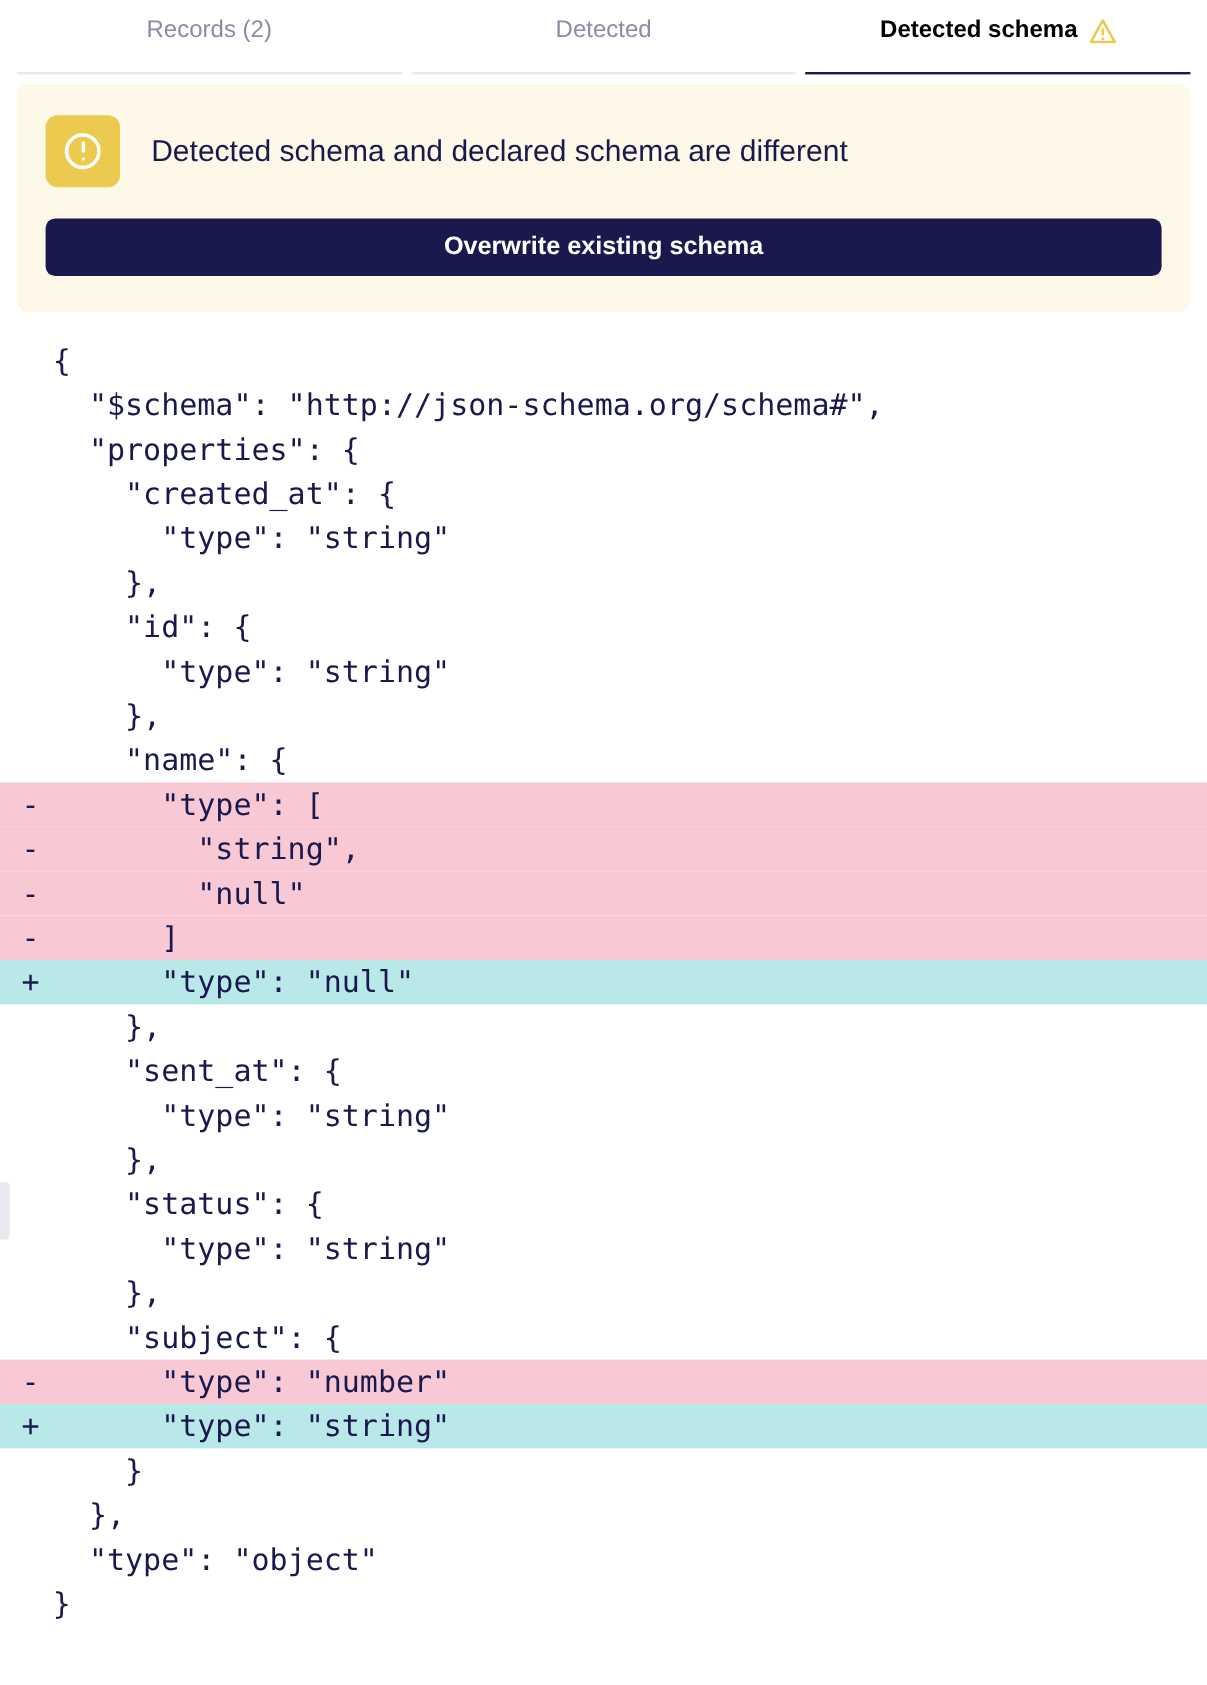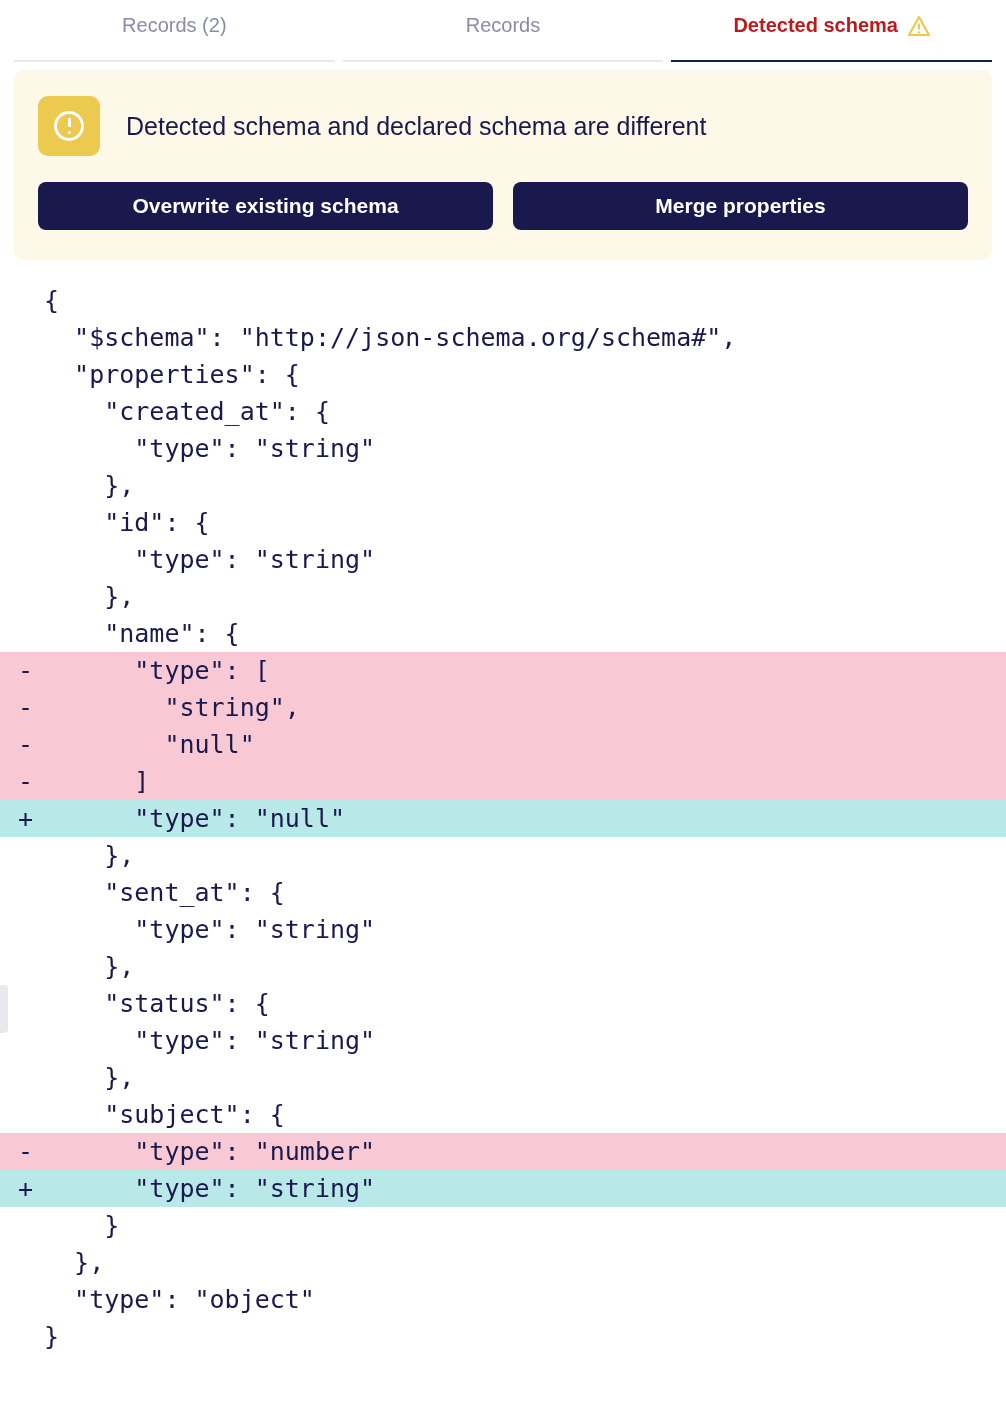--- a/index.html
+++ b/index.html
@@ -32,21 +32,21 @@
     font-size: 20px;
     color: #8b8ba7;
     border-bottom: 2px solid #e8e8ef;
     box-sizing: border-box;
     cursor: pointer;
     user-select: none;
     padding-bottom: 10px;
     margin: 0 4px;
   }
   .tab.active {
-    color: #b91c1c;
+    color: #000000;
     font-weight: bold;
     border-bottom: 2px solid #1a194d;
   }
   .warn-icon {
     display: inline-block;
     width: 22px;
     height: 20px;
     position: relative;
     top: 1px;
   }
@@ -163,21 +163,21 @@
   }
 </style>
 </head>
 <body>
 
 <div class="tabs">
   <div class="tab">
     <span>Records (2)</span>
   </div>
   <div class="tab">
-    <span>Records</span>
+    <span>Detected</span>
   </div>
   <div class="tab active">
     <span>Detected schema</span>
     <span class="warn-icon">
       <svg viewBox="0 0 24 22" width="22" height="20" aria-hidden="true">
         <path d="M12 1 L23 21 L1 21 Z" fill="none" stroke="#ecc94f" stroke-width="2.4" stroke-linejoin="round"></path>
         <rect x="10.9" y="8" width="2.2" height="7" rx="1.1" fill="#ecc94f"></rect>
         <circle cx="12" cy="18" r="1.3" fill="#ecc94f"></circle>
       </svg>
     </span>
@@ -186,19 +186,18 @@
 
 <div class="alert">
   <div class="alert-row">
     <div class="alert-badge">
       <span class="bang"></span>
     </div>
     <div class="alert-text">Detected schema and declared schema are different</div>
   </div>
   <div class="alert-actions">
     <button class="btn">Overwrite existing schema</button>
-    <button class="btn">Merge properties</button>
   </div>
 </div>
 
 <div class="code" id="diff-view"><div class="line"><span class="marker"></span><span class="txt">{</span></div><div class="line"><span class="marker"></span><span class="txt">  "$schema": "http://json-schema.org/schema#",</span></div><div class="line"><span class="marker"></span><span class="txt">  "properties": {</span></div><div class="line"><span class="marker"></span><span class="txt">    "created_at": {</span></div><div class="line"><span class="marker"></span><span class="txt">      "type": "string"</span></div><div class="line"><span class="marker"></span><span class="txt">    },</span></div><div class="line"><span class="marker"></span><span class="txt">    "id": {</span></div><div class="line"><span class="marker"></span><span class="txt">      "type": "string"</span></div><div class="line"><span class="marker"></span><span class="txt">    },</span></div><div class="line"><span class="marker"></span><span class="txt">    "name": {</span></div><div class="line del"><span class="marker">-</span><span class="txt">      "type": [</span></div><div class="line del"><span class="marker">-</span><span class="txt">        "string",</span></div><div class="line del"><span class="marker">-</span><span class="txt">        "null"</span></div><div class="line del"><span class="marker">-</span><span class="txt">      ]</span></div><div class="line add"><span class="marker">+</span><span class="txt">      "type": "null"</span></div><div class="line"><span class="marker"></span><span class="txt">    },</span></div><div class="line"><span class="marker"></span><span class="txt">    "sent_at": {</span></div><div class="line"><span class="marker"></span><span class="txt">      "type": "string"</span></div><div class="line"><span class="marker"></span><span class="txt">    },</span></div><div class="line"><span class="marker"></span><span class="txt">    "status": {</span></div><div class="line"><span class="marker"></span><span class="txt">      "type": "string"</span></div><div class="line"><span class="marker"></span><span class="txt">    },</span></div><div class="line"><span class="marker"></span><span class="txt">    "subject": {</span></div><div class="line del"><span class="marker">-</span><span class="txt">      "type": "number"</span></div><div class="line add"><span class="marker">+</span><span class="txt">      "type": "string"</span></div><div class="line"><span class="marker"></span><span class="txt">    }</span></div><div class="line"><span class="marker"></span><span class="txt">  },</span></div><div class="line"><span class="marker"></span><span class="txt">  "type": "object"</span></div><div class="line"><span class="marker"></span><span class="txt">}</span></div></div>
 
 <div class="scroll-nub"></div>
 
 </body></html>

